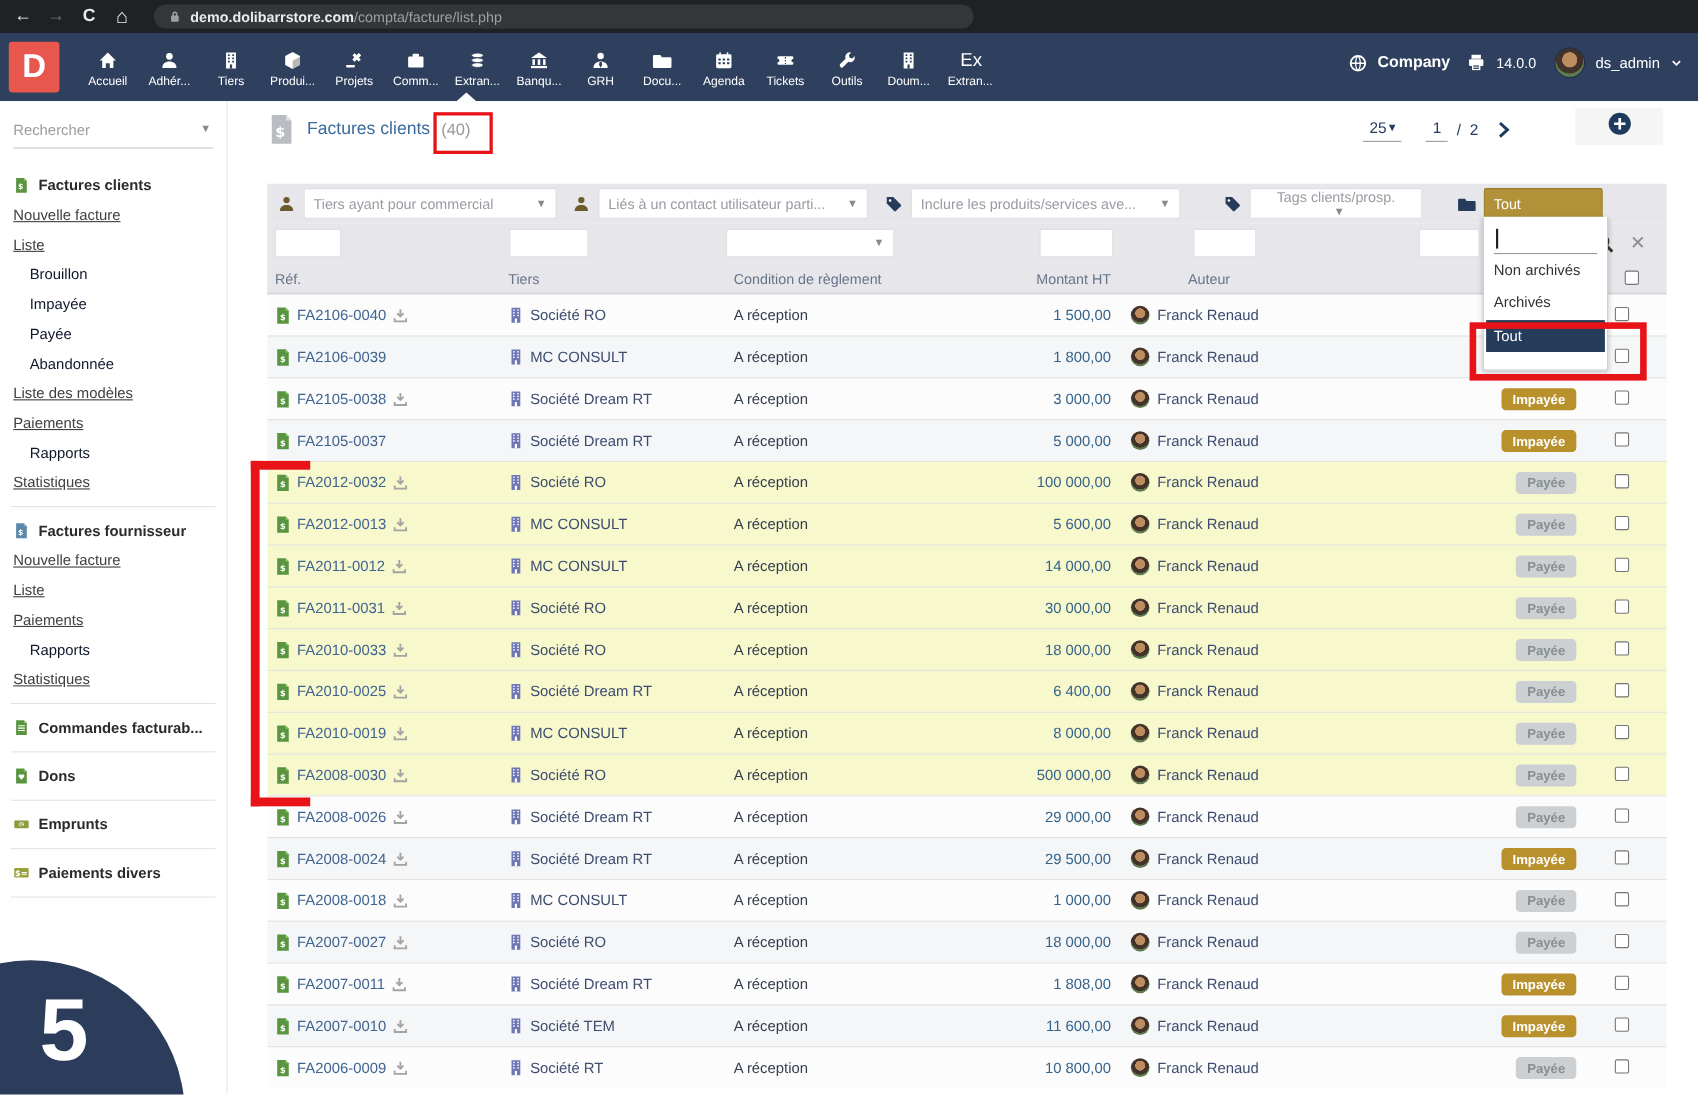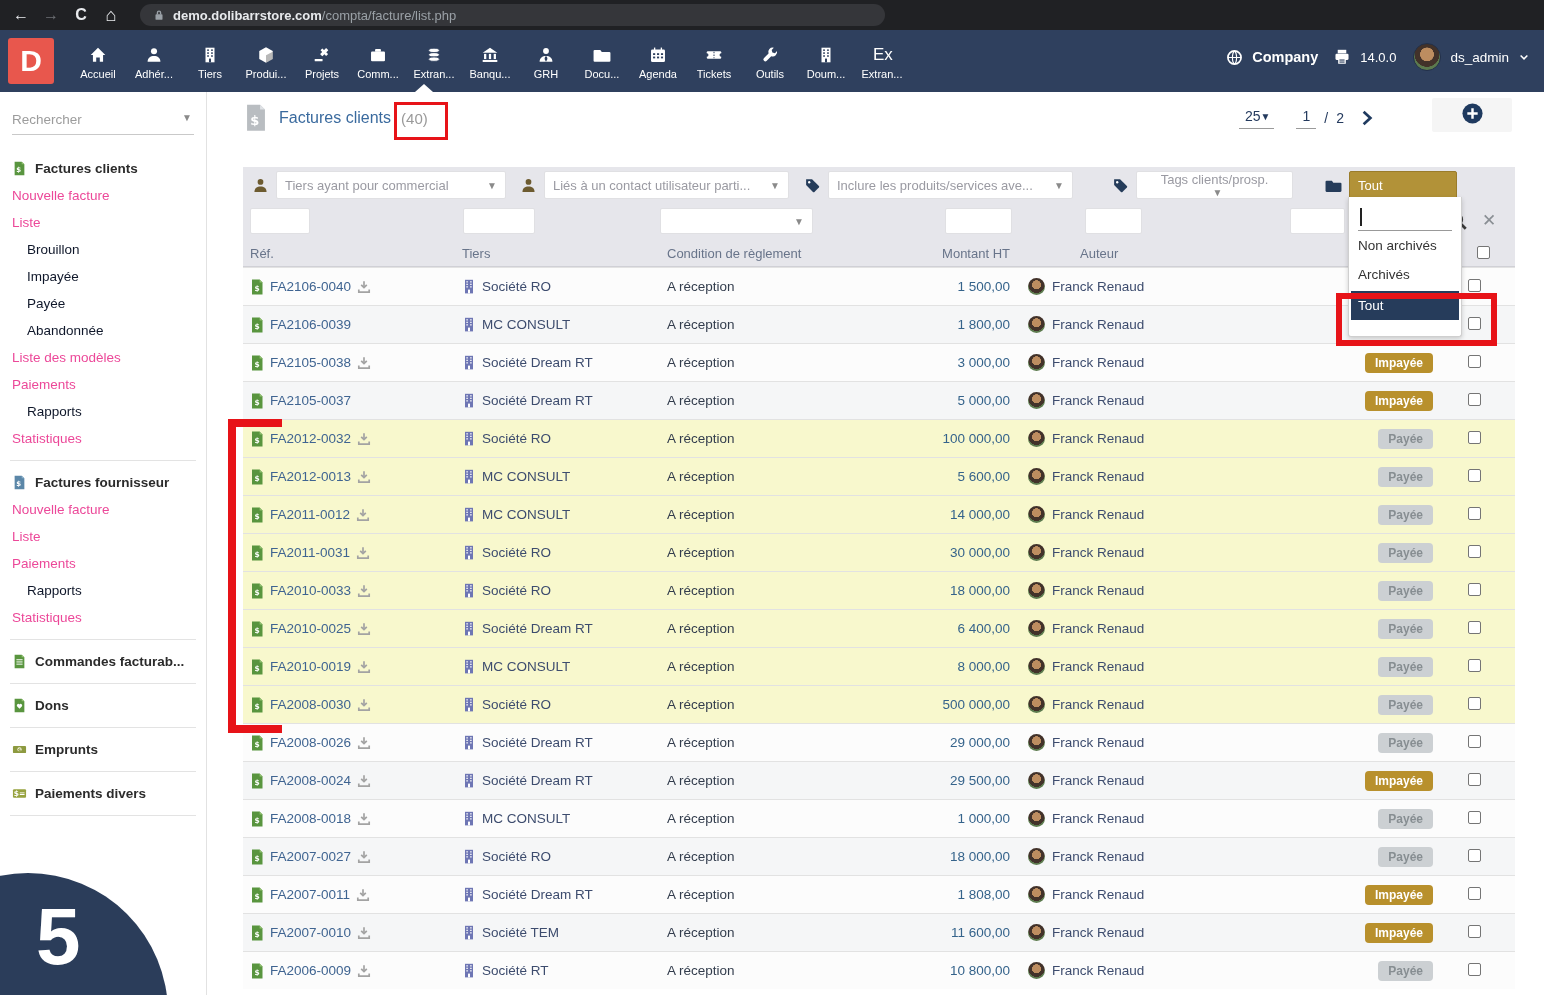--- a/index.html
+++ b/index.html
@@ -35,21 +35,21 @@
   
   .sidebar { position:absolute; left:0; top:92px; width:207px; height:903px; background:#fff; border-right:1px solid #e2e2e2; }
   .side-search { position:relative; margin:18px 12px 6px 12px; border-bottom:1px solid #c9c9c9; padding-bottom:6px; }
   .side-search input { border:none; outline:none; width:160px; font-size:13.5px; color:#a21caf; background:transparent; font-family:inherit; }
   .side-search input::placeholder { color:#9c9c9c; }
   .side-search .caret { position:absolute; right:2px; top:2px; color:#8a8a8a; font-size:10px; }
   .side-menu { margin-top:20px; }
   .sm-header { display:flex; align-items:center; gap:8px; padding:6px 12px; font-size:13.5px; font-weight:bold; color:#2b2b2b; cursor:pointer; }
   .sm-header .si { width:15px; height:15px; flex:0 0 15px; }
   .sm-header .si svg { width:15px; height:15px; display:block; }
-  .sm-item { padding:6px 12px; font-size:13.5px; color:#ec4899; cursor:pointer; }
+  .sm-item { padding:6px 12px; font-size:13.5px; color:#404040; cursor:pointer;text-decoration:underline; }
   .sm-sub { padding:6px 12px 6px 27px; font-size:13.5px; color:#0f172a; cursor:pointer; }
   .sm-div { height:1px; background:#e3e3e3; margin:8px 10px; }
   .corner-badge { position:absolute; left:-112px; top:781px; width:280px; height:280px; border-radius:50%; background:#2b3d5a; z-index:20; }
   .corner-badge span { position:absolute; left:148px; top:18px; font-size:80px; font-weight:bold; color:#fff; }
 
   
   .main { position:absolute; left:207px; top:92px; width:1337px; height:903px; background:#fff; }
   .title-row { position:absolute; left:36px; top:11px; display:flex; align-items:center; gap:10px; }
   .title-icon { width:26px; height:30px; }
   .page-title { font-size:16px; color:#3a6a9e; }

